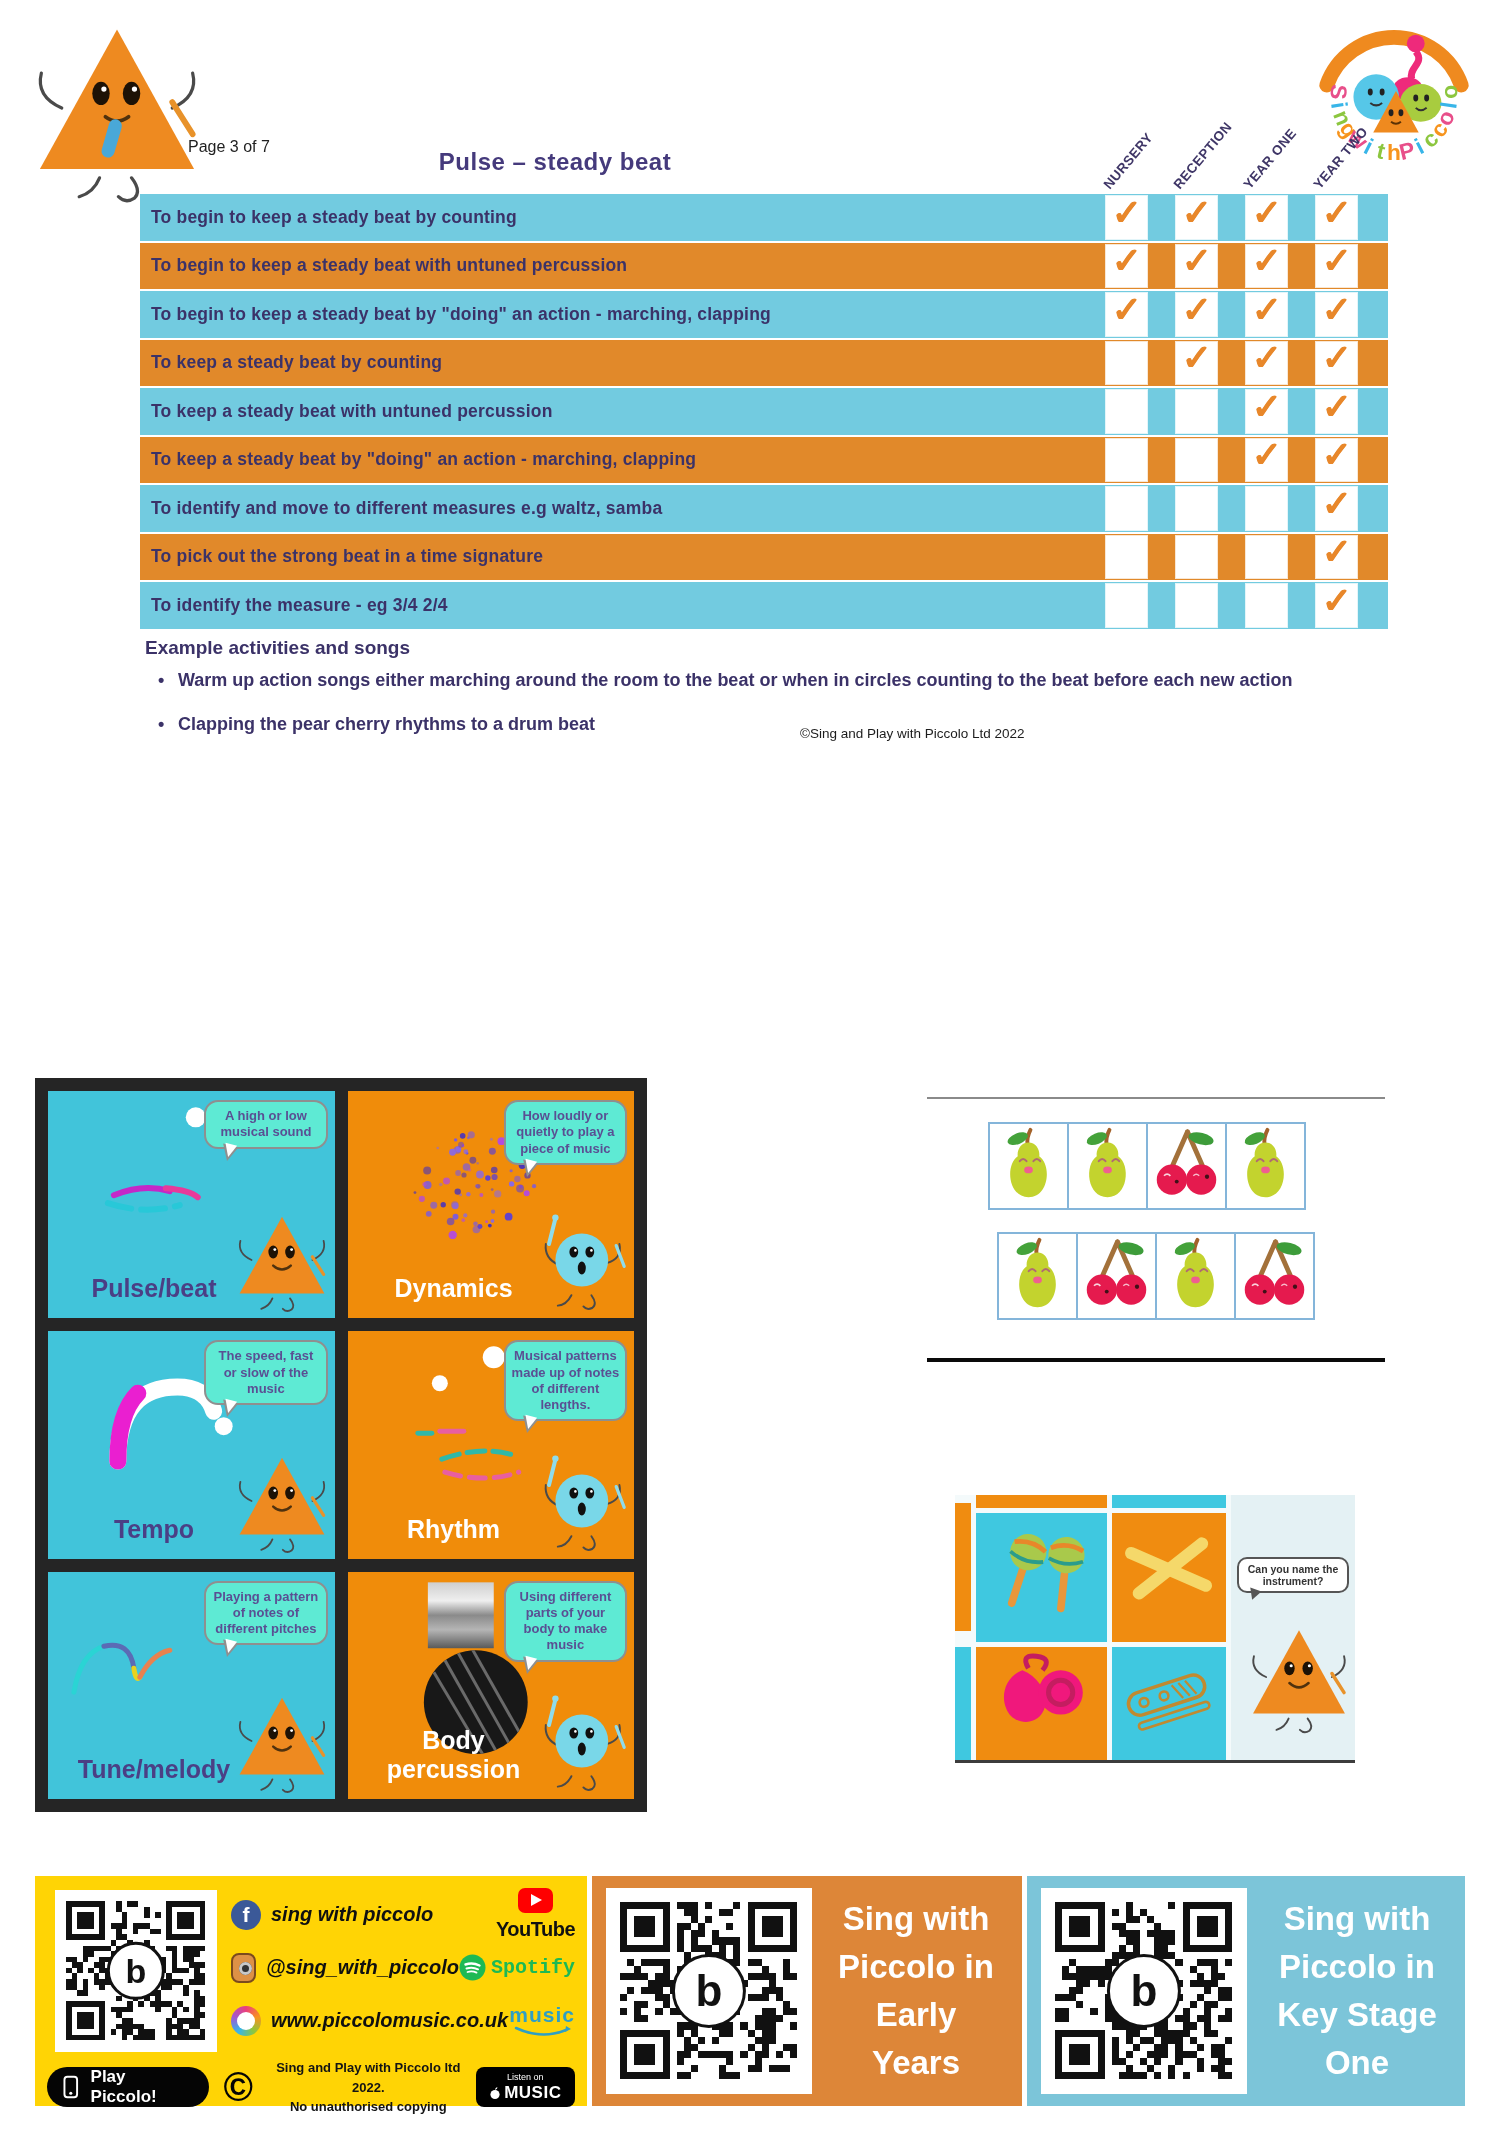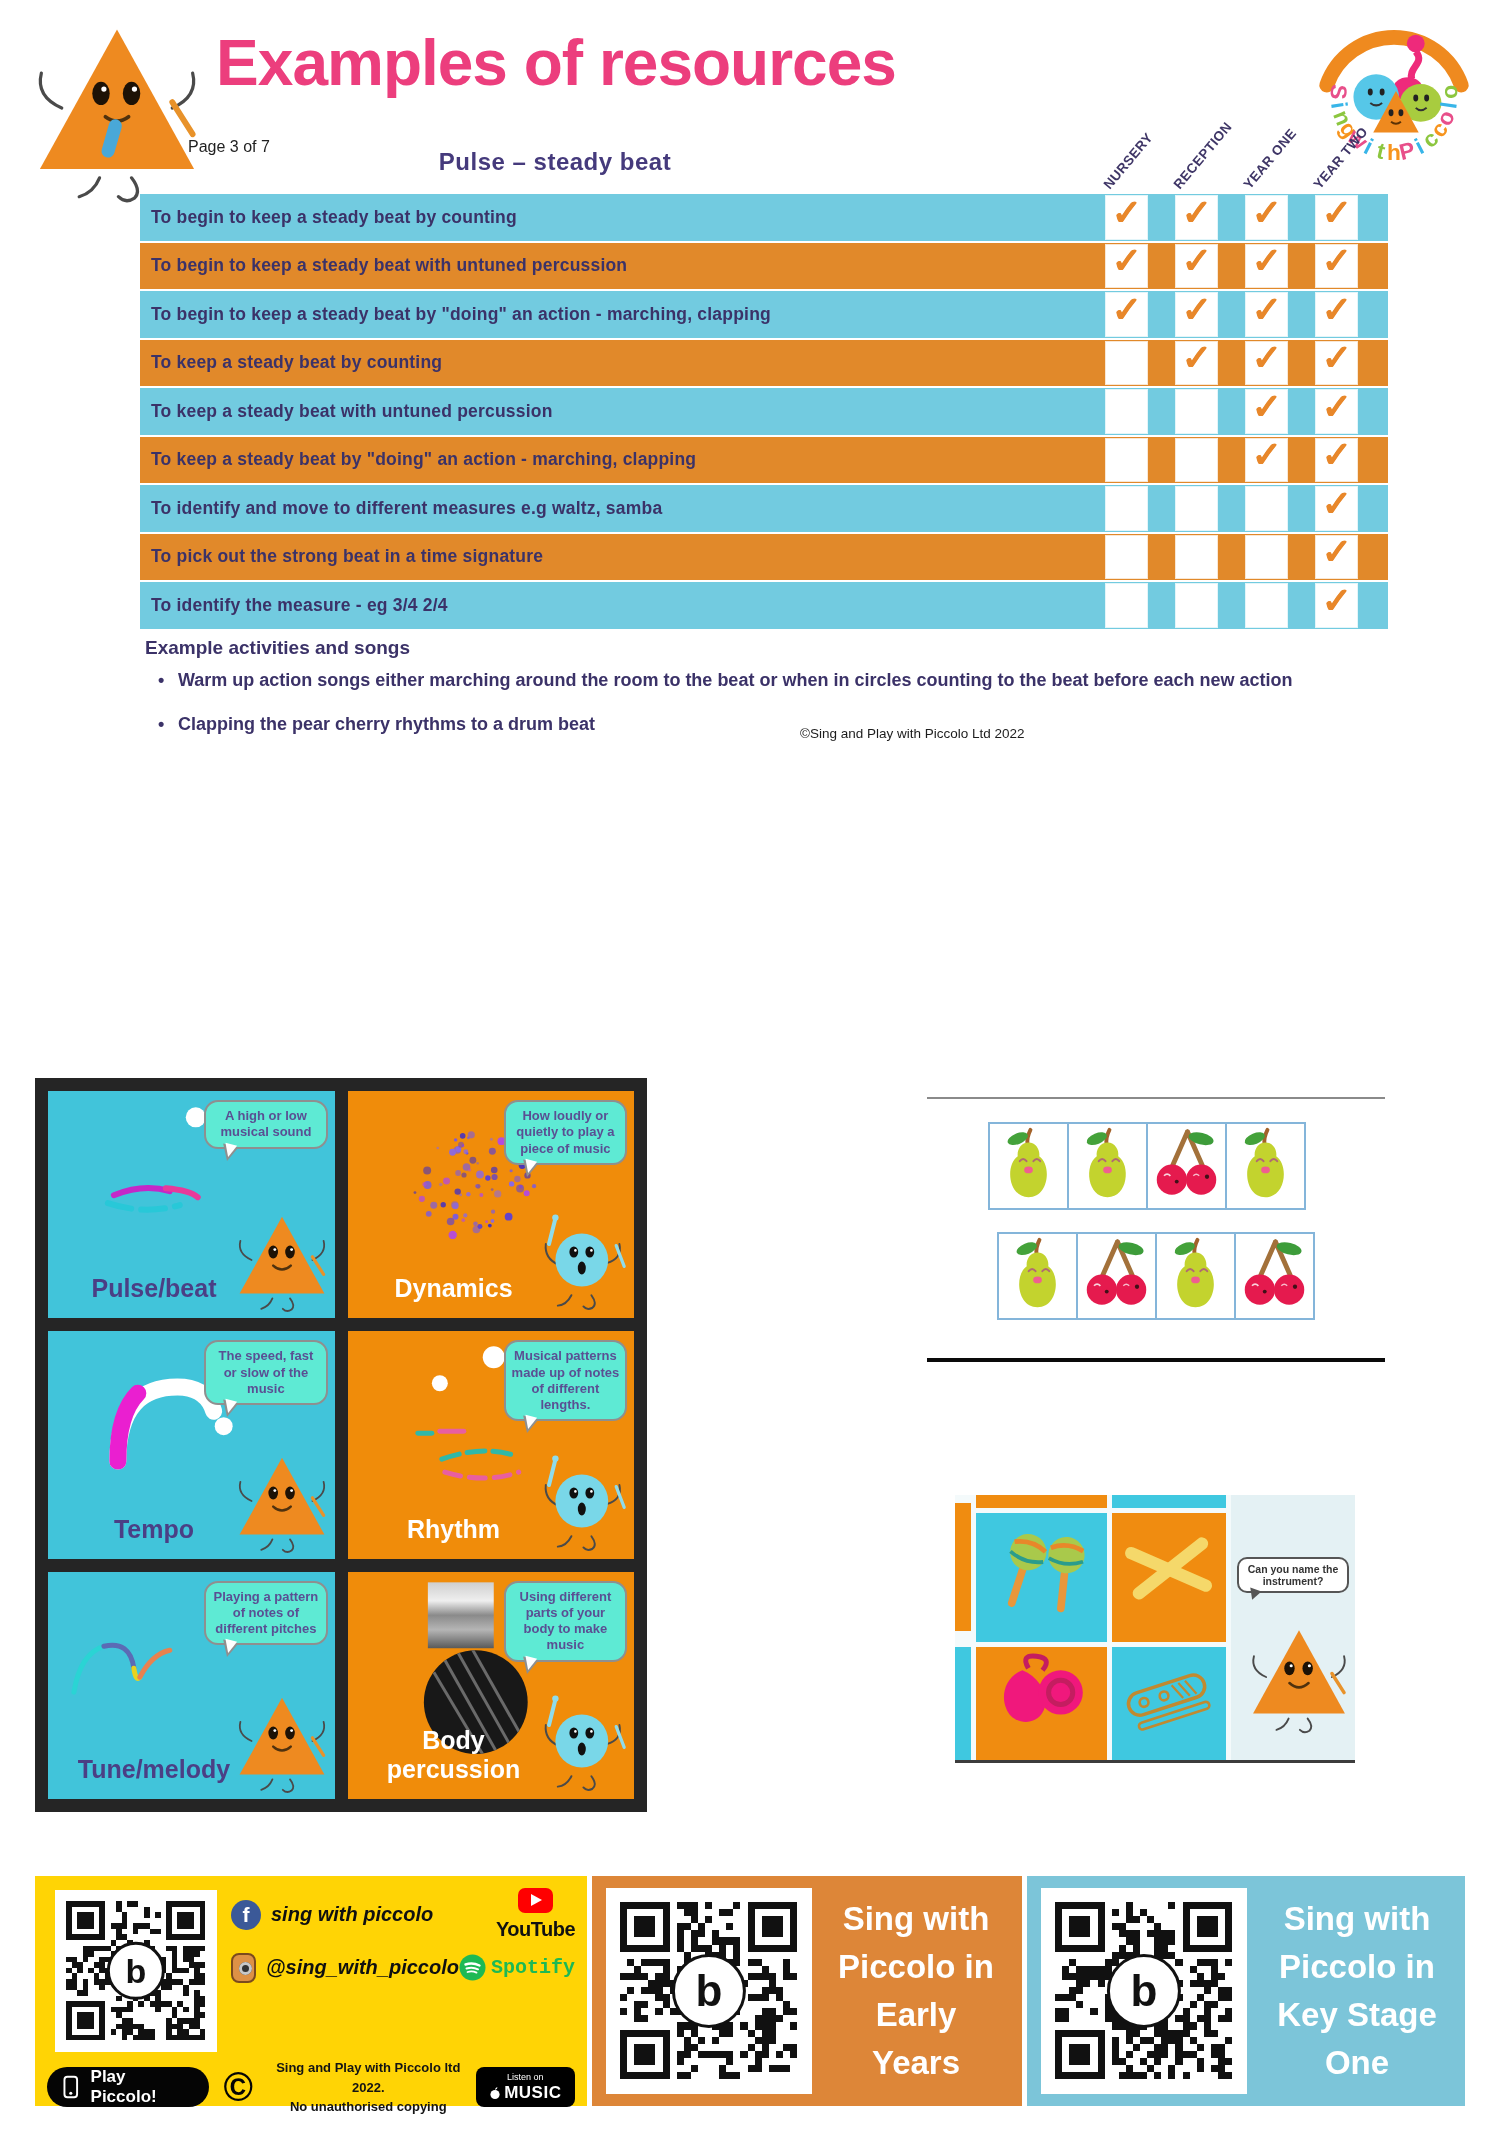--- a/index.html
+++ b/index.html
@@ -159,21 +159,20 @@
         </g>
 <line x1="98" y1="62" x2="112" y2="84" stroke="#e8922a" stroke-width="4" stroke-linecap="round"></line>
 <path d="M60 12 L113 108 L7 108 Z" fill="#ee8a20"></path>
 <ellipse cx="49" cy="56" rx="6" ry="8" fill="#1d1206"></ellipse>
         <ellipse cx="70" cy="56" rx="6" ry="8" fill="#1d1206"></ellipse>
 <circle cx="51" cy="53" r="1.8" fill="#fff"></circle>
         <circle cx="72" cy="53" r="1.8" fill="#fff"></circle>
 <path d="M52 72 q8 6 16 0" stroke="#50320e" stroke-width="2.5" fill="none" stroke-linecap="round"></path>
         <rect x="55" y="74" width="9" height="27" rx="4.5" fill="#49a8d8" transform="rotate(16 60 76)"></rect>
 </svg></div>
-  <h1 class="page-title">Examples of resources</h1>
   <div class="logo">
     <svg viewBox="0 0 180 180">
       <path d="M22 80 A72 72 0 0 1 158 80" fill="none" stroke="#ef8a1f" stroke-width="15" stroke-linecap="round"></path>
       <circle cx="112" cy="38" r="9" fill="#ee2a7b"></circle>
       <path d="M112 46 C122 58 104 62 108 74" fill="none" stroke="#ee2a7b" stroke-width="7"></path>
       <ellipse cx="104" cy="84" rx="15" ry="12" fill="#ee2a7b"></ellipse>
       <circle cx="72" cy="92" r="23" fill="#56c7e8"></circle>
       <ellipse cx="66" cy="87" rx="2.5" ry="3.5" fill="#222"></ellipse>
         <ellipse cx="78" cy="87" rx="2.5" ry="3.5" fill="#222"></ellipse>
       <path d="M66 98 q6 5 12 0" stroke="#333" stroke-width="2" fill="none"></path>
@@ -1040,20 +1039,31 @@
             <circle cx="13.5" cy="13.5" r="13" fill="#1db954"></circle>
             <g stroke="#fff" fill="none" stroke-linecap="round">
               <path d="M6.5 10.5 q7 -2.5 14 1" stroke-width="2.4"></path>
               <path d="M7.5 14.5 q6 -2 11.5 .8" stroke-width="2"></path>
               <path d="M8.5 18 q4.5 -1.5 9 .6" stroke-width="1.8"></path>
             </g>
           </svg>
           <span class="sp-text">Spotify</span>
         </span>
       </div>
+      <div class="soc-row">
+        <span class="pic-icon"></span>
+        <span class="soc-label">www.piccolomusic.co.uk</span>
+        <span class="soc-badge am-badge">
+          <span class="am-text">music</span>
+          <svg width="58" height="13" viewBox="0 0 58 13">
+            <path d="M3 3 q26 12 50 2" fill="none" stroke="#2f9fc4" stroke-width="2.5" stroke-linecap="round"></path>
+            <path d="M53 1 l5 3 l-6 3 z" fill="#2f9fc4"></path>
+          </svg>
+        </span>
+      </div>
     </div>
     <div class="foot-bottom">
       <span class="play-pill">
         <svg width="16" height="24" viewBox="0 0 16 24">
           <rect x="1.5" y="1.5" width="13" height="21" rx="3" fill="none" stroke="#fff" stroke-width="2"></rect>
           <circle cx="8" cy="18.5" r="1.6" fill="#fff"></circle>
         </svg>
         <span>Play Piccolo!</span>
       </span>
       <span class="copy-sym">©</span>

